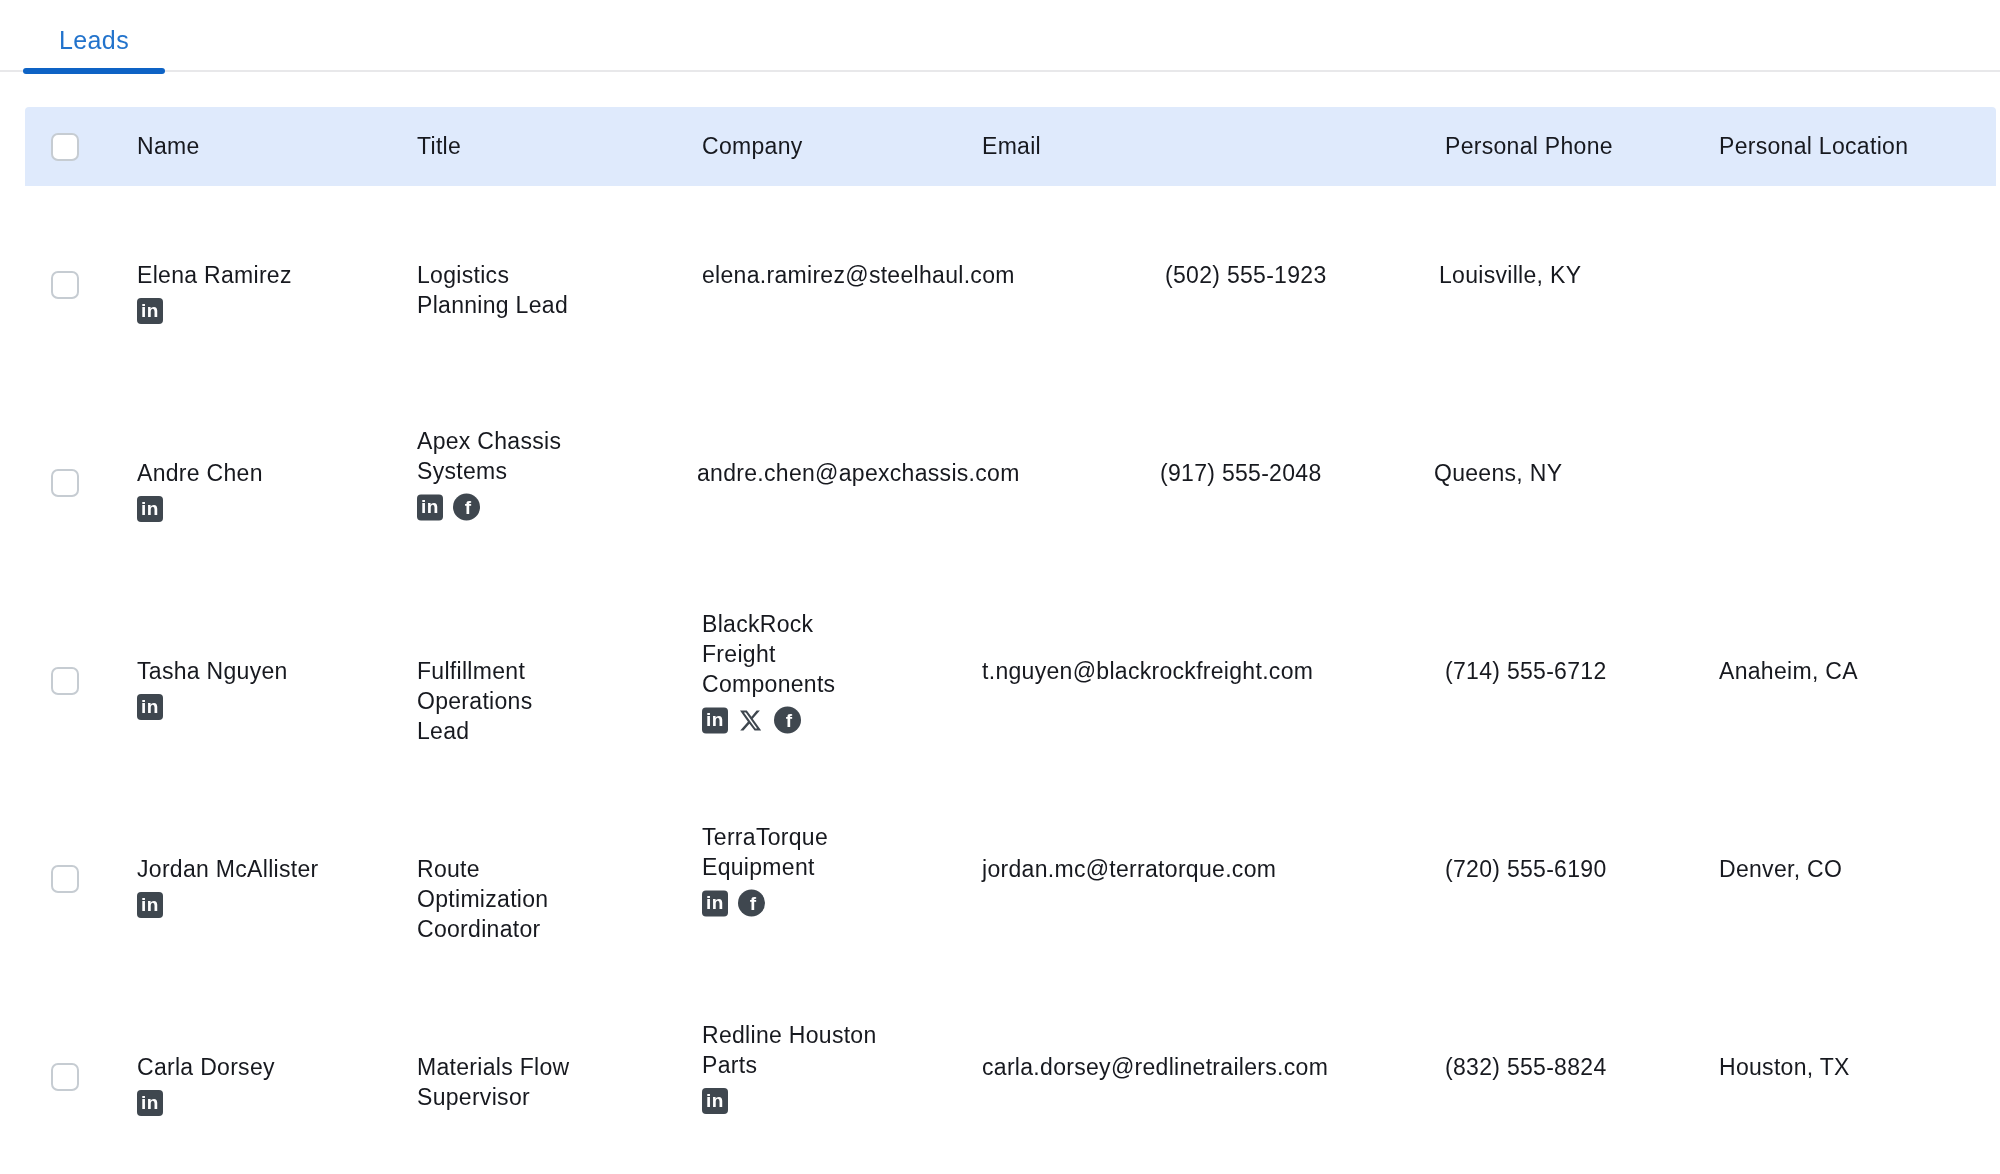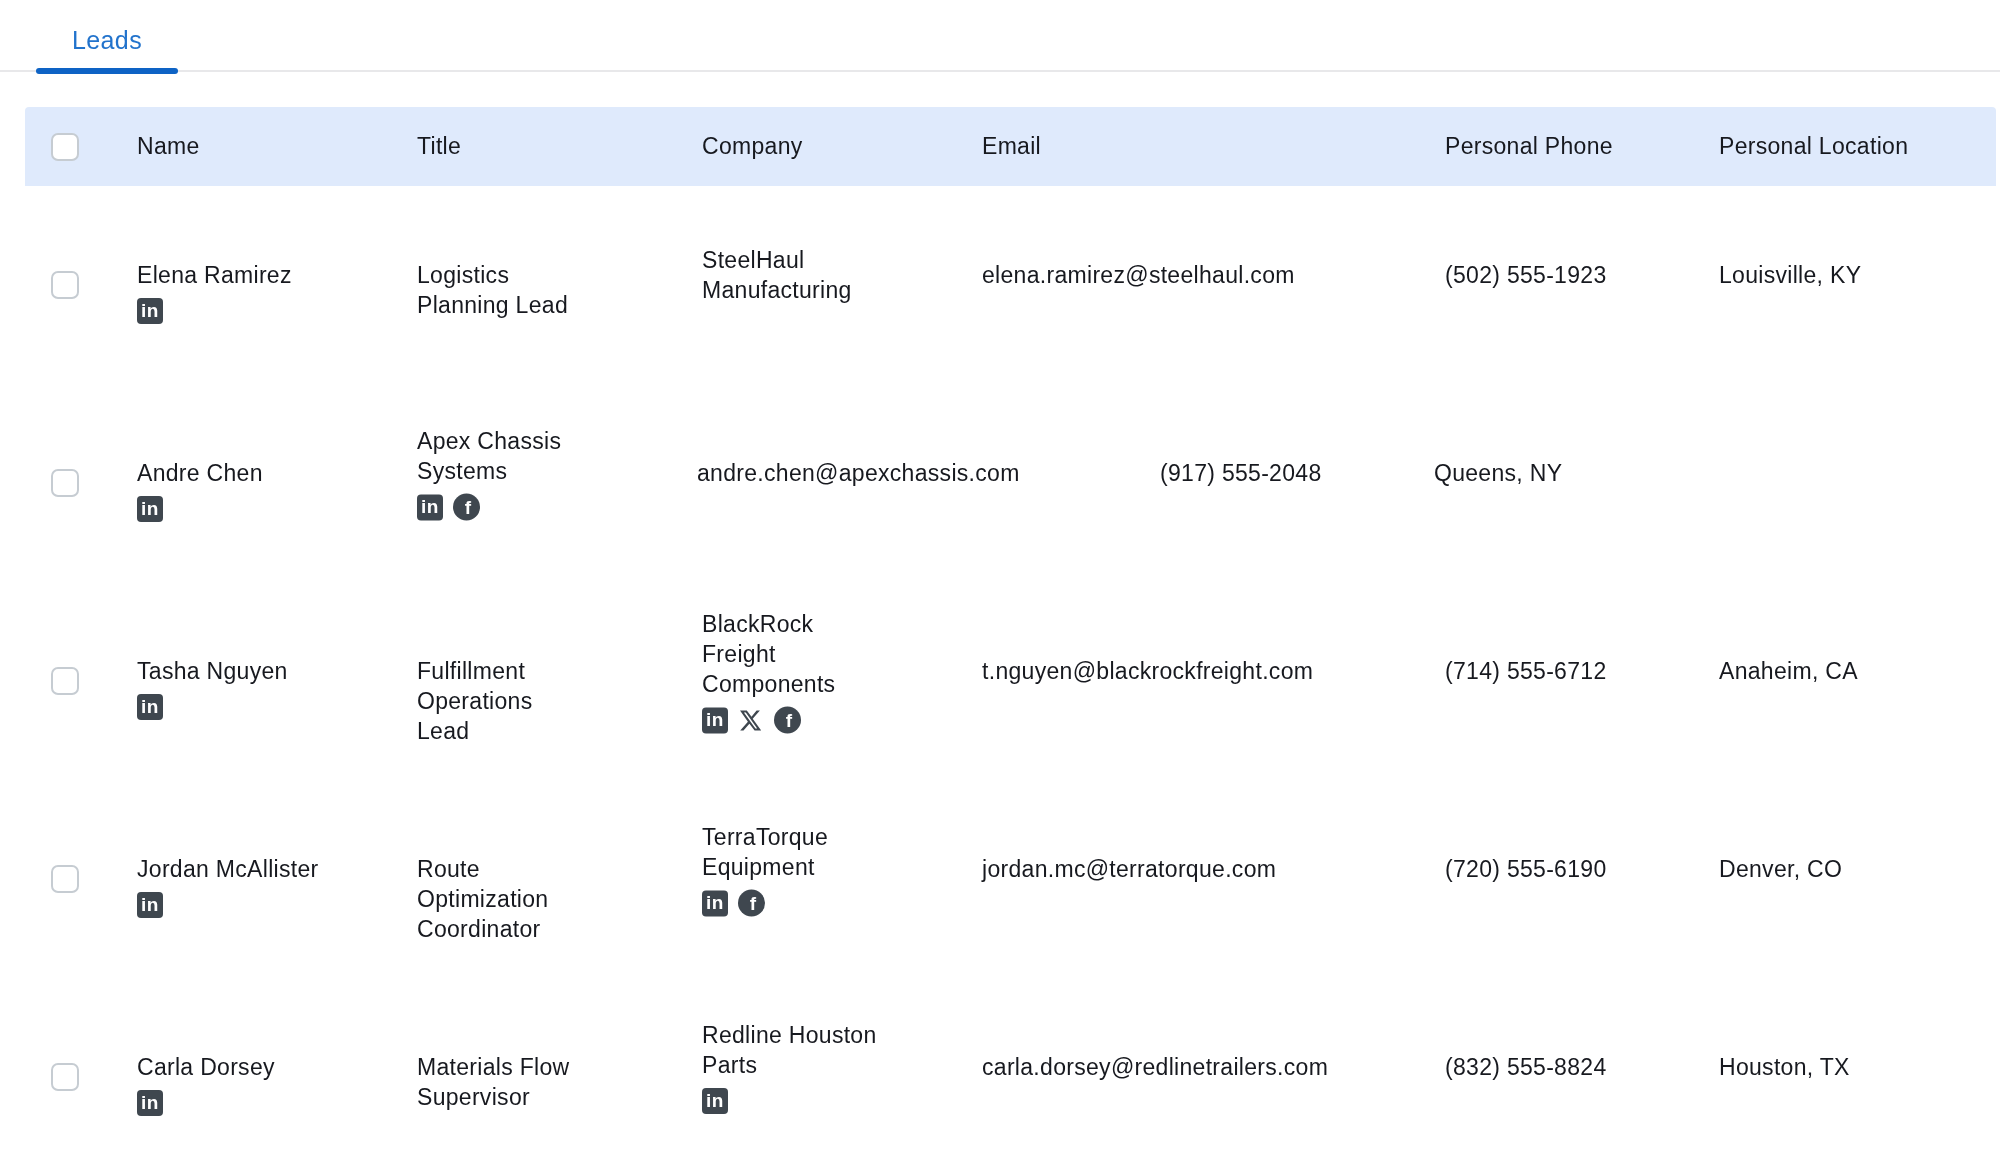--- a/index.html
+++ b/index.html
@@ -11,21 +11,21 @@
     overflow: hidden;
   }
   
   .tabbar {
     position: relative;
     height: 72px;
     border-bottom: 2px solid #e8e8ea;
   }
   .tab {
     position: absolute;
-    left: 36px;
+    left: 23px;
     top: 0;
     height: 72px;
     width: 142px;
     text-align: center;
     cursor: pointer;
   }
   .tab-label {
     display: inline-block;
     margin-top: 26px;
     font-size: 25px;
@@ -152,27 +152,20 @@
           <div class="line">Elena Ramirez</div>
           <div class="socials">
               <span class="icon icon-linkedin">in</span>
             </div>
         </div>
       </div>
       <div class="col col-title">
         <div class="wrap-text">Logistics
 Planning Lead</div>
       </div>
-      <div class="col col-company">
-        <div class="cellblock">
-          <div class="wrap-text">SteelHaul
-Manufacturing</div>
-          
-        </div>
-      </div>
       <div class="col col-email line">elena.ramirez@steelhaul.com</div>
       <div class="col col-phone line">(502) 555-1923</div>
       <div class="col col-location line">Louisville, KY</div>
     </div>
       <div class="trow">
       <div class="col col-cb">
         <span class="checkbox"></span>
       </div>
       <div class="col col-name">
         <div class="cellblock">

